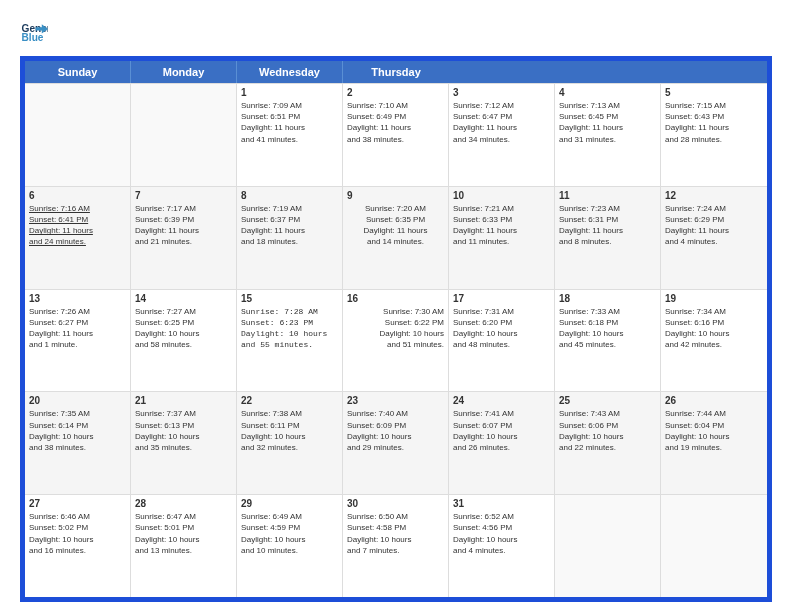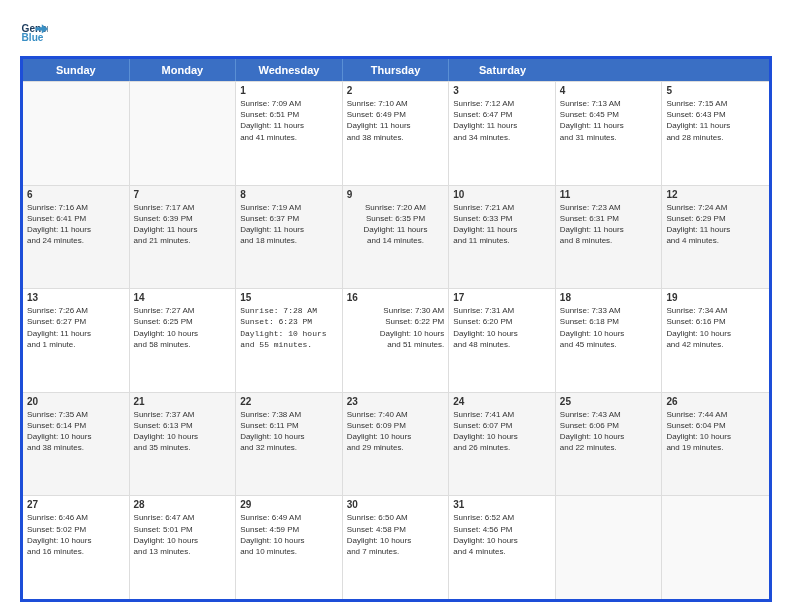--- a/index.html
+++ b/index.html
@@ -48,21 +48,21 @@
       line-height: 1.1;
     }
     .subtitle {
       font-size: 13px;
       color: #555;
     }
     .calendar {
       flex: 1;
       display: flex;
       flex-direction: column;
-      border: 3px solid #1d4ed8;
+      border: 5px solid #1d4ed8;
     }
     .cal-header {
       display: grid;
       grid-template-columns: repeat(7, 1fr);
       background: #3a6fc4;
     }
     .cal-header-cell {
       color: #fff;
       font-size: 11px;
       font-weight: bold;
@@ -134,21 +134,20 @@
       <div class="subtitle"></div>
     </div>
   </div>
 
   <div class="calendar">
     <div class="cal-header">
     <div class="cal-header-cell">Sunday</div>
         <div class="cal-header-cell">Monday</div>
         <div class="cal-header-cell">Wednesday</div>
         <div class="cal-header-cell">Thursday</div>
-        <div class="cal-header-cell">Saturday</div>
       </div>
     <div class="cal-body">
     <div class="cal-row">
           <div class="cal-cell empty-cell"></div>
           <div class="cal-cell empty-cell"></div>
           <div class="cal-cell">
             <div class="day-number">1</div>
             <div class="cell-text" style="white-space: pre-line;">Sunrise: 7:09 AM
 Sunset: 6:51 PM
 Daylight: 11 hours
@@ -179,21 +178,21 @@
             <div class="day-number">5</div>
             <div class="cell-text" style="white-space: pre-line;">Sunrise: 7:15 AM
 Sunset: 6:43 PM
 Daylight: 11 hours
 and 28 minutes.</div>
           </div>
         </div>
         <div class="cal-row">
           <div class="cal-cell shaded">
             <div class="day-number">6</div>
-            <div class="cell-text" style="white-space: pre-line;">Sunrise: 7:16 AM
+            <div class="cell-text" style="white-space: pre-line; text-decoration: underline;">Sunrise: 7:16 AM
 Sunset: 6:41 PM
 Daylight: 11 hours
 and 24 minutes.</div>
           </div>
           <div class="cal-cell shaded">
             <div class="day-number">7</div>
             <div class="cell-text" style="white-space: pre-line;">Sunrise: 7:17 AM
 Sunset: 6:39 PM
 Daylight: 11 hours
 and 21 minutes.</div>

